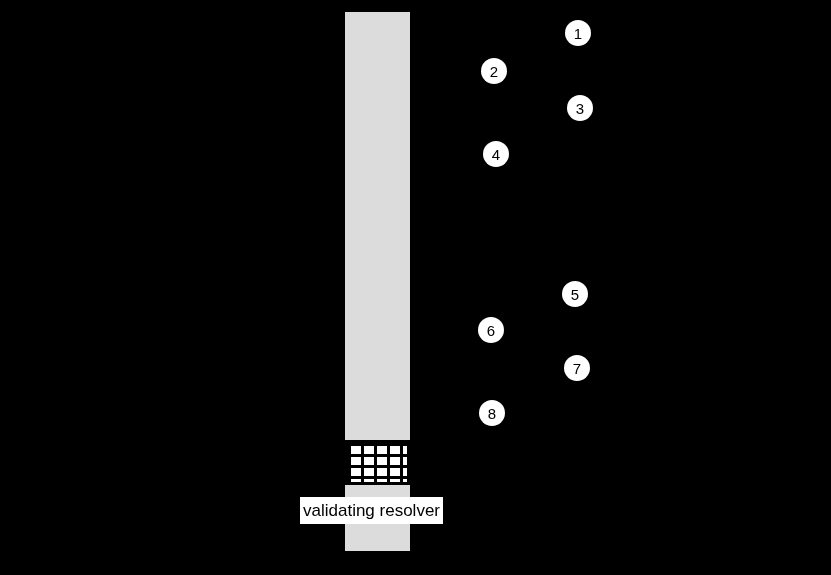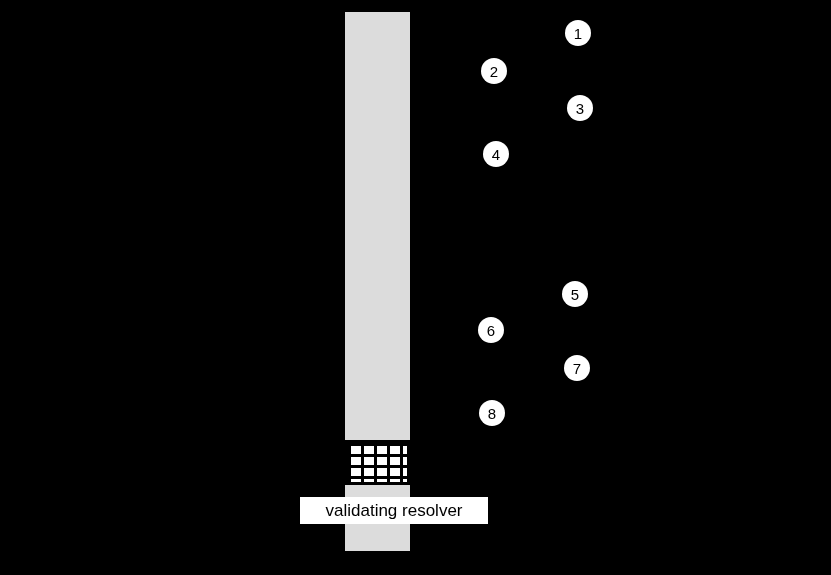--- a/index.html
+++ b/index.html
@@ -33,21 +33,21 @@
     background-color: #ffffff;
     background-image:
       repeating-linear-gradient(to right, #000000 0 3px, transparent 3px 13px),
       repeating-linear-gradient(to bottom, #000000 0 3px, transparent 3px 11px);
     border: 3px solid #000000;
   }
   .resolver-label {
     position: absolute;
     left: 300px;
     top: 497px;
-    width: 188px;
+    width: 143px;
     height: 27px;
     background: #ffffff;
     color: #000000;
     font-size: 17px;
     line-height: 27px;
     text-align: center;
     white-space: nowrap;
   }
   .step {
     position: absolute;

